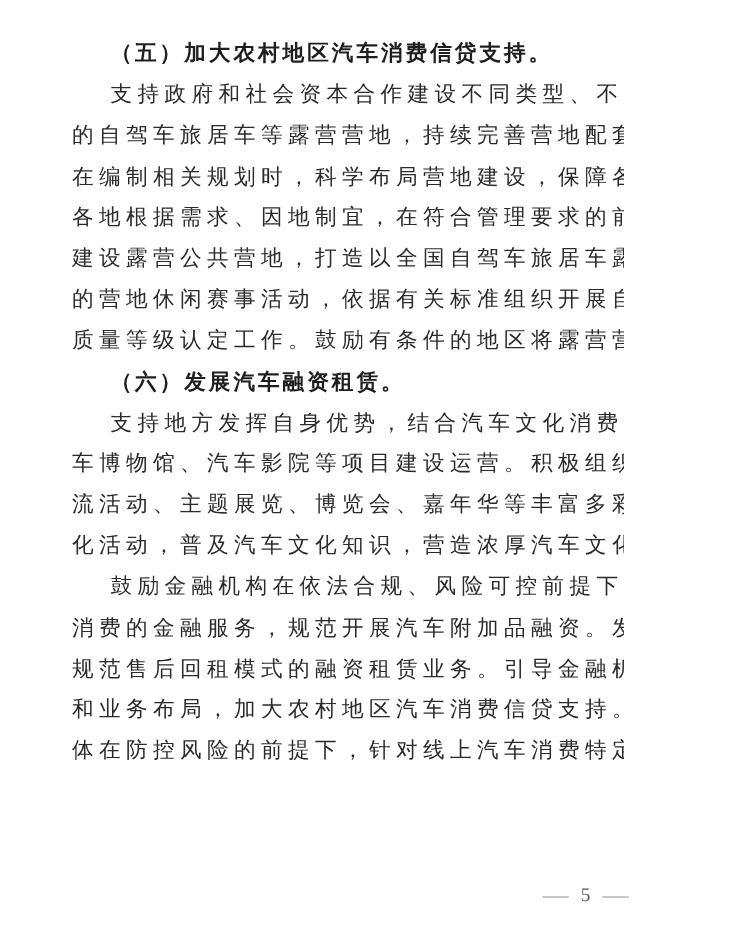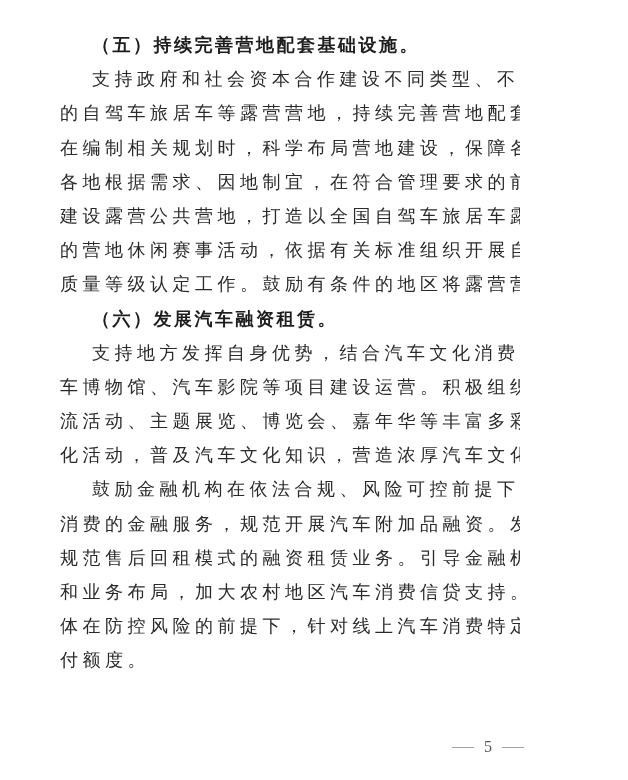--- a/index.html
+++ b/index.html
@@ -17,40 +17,39 @@
   .footer {
     position: absolute; left: 452px; top: 738px; font-size: 16px; color: #555;
     font-family: "Liberation Serif", serif; display: flex; align-items: center; gap: 10px;
   }
   .dash { display: inline-block; width: 22px; height: 1px; background: #9aa79a; }
 </style>
 </head>
 <body>
 
 <div class="page">
-  <div class="line indent heading">（五）持续完善营地配套基础设施。</div>
+  <div class="line indent heading">（五）加大农村地区汽车消费信贷支持。</div>
   <div class="line indent">支持政府和社会资本合作建设不同类型、不同档次、特色突出</div>
   <div class="line">的自驾车旅居车等露营营地，持续完善营地配套基础设施。各地</div>
   <div class="line">在编制相关规划时，科学布局营地建设，保障各类营地供给。鼓励</div>
   <div class="line">各地根据需求、因地制宜，在符合管理要求的前提下利用各类空间</div>
   <div class="line">建设露营公共营地，打造以全国自驾车旅居车露营集结赛为代表</div>
   <div class="line">的营地休闲赛事活动，依据有关标准组织开展自驾车旅居车营地</div>
   <div class="line">质量等级认定工作。鼓励有条件的地区将露营营地建设纳入地方</div>
 
   <div class="line indent heading">（六）发展汽车融资租赁。</div>
   <div class="line indent">支持地方发挥自身优势，结合汽车文化消费趋势，协调推进汽</div>
   <div class="line">车博物馆、汽车影院等项目建设运营。积极组织开展汽车主题交</div>
   <div class="line">流活动、主题展览、博览会、嘉年华等丰富多彩、形式多样的汽车文</div>
   <div class="line">化活动，普及汽车文化知识，营造浓厚汽车文化氛围。</div>
 
   <div class="line indent">鼓励金融机构在依法合规、风险可控前提下，优化对汽车使用</div>
   <div class="line">消费的金融服务，规范开展汽车附加品融资。发展汽车融资租赁，</div>
   <div class="line">规范售后回租模式的融资租赁业务。引导金融机构优化资源配置</div>
   <div class="line">和业务布局，加大农村地区汽车消费信贷支持。鼓励支付服务主</div>
   <div class="line">体在防控风险的前提下，针对线上汽车消费特定场景提高单笔支</div>
-  <div class="line">付额度。</div>
 </div>
 
 <div class="footer">
   <span class="dash"></span>
   <span>5</span>
   <span class="dash"></span>
 </div>
 
 </body></html>

